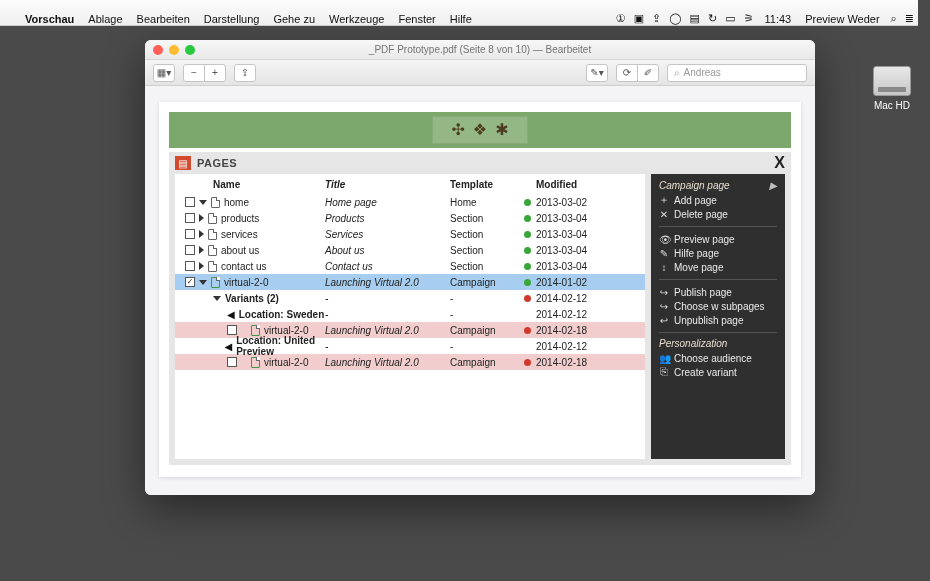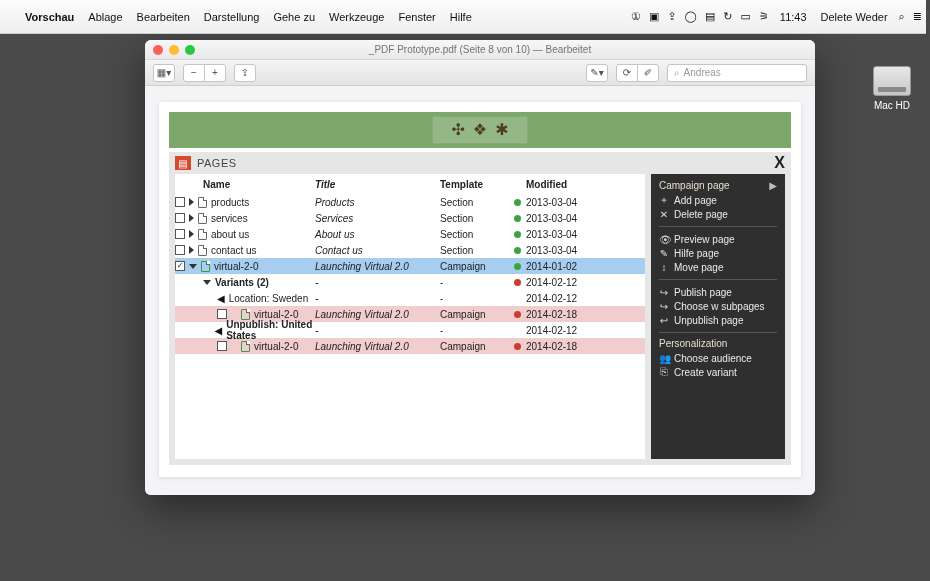--- a/index.html
+++ b/index.html
@@ -1,20 +1,20 @@
 <!DOCTYPE html>
 <html><head>
 <meta charset="utf-8">
 <style>
   * { box-sizing: border-box; margin: 0; padding: 0; }
   html, body { width: 930px; height: 581px; overflow: hidden; font-family: "Helvetica Neue", Arial, sans-serif; }
   body { background: #4a4a4a; }
 
   
-  .menubar { position: absolute; top: 0; left: 0; right: 4px; height: 34px; background: linear-gradient(#fcfcfc,#efefef); border-bottom: 1px solid #ccc; display: flex; align-items: center; font-size: 11px; color: #111; z-index: 100; }
+  .menubar { position: absolute; top: 0; left: 0; right: 12px; height: 26px; background: linear-gradient(#fcfcfc,#efefef); border-bottom: 1px solid #ccc; display: flex; align-items: flex-end; font-size: 11px; color: #111; z-index: 100; }
   .menubar .apple { width: 18px; text-align: center; font-size: 12px; }
   .menubar .menu-item { padding: 0 7px; cursor: default; }
   .menubar .menu-item.bold { font-weight: 600; }
   .menubar .spacer { flex: 1; }
   .menubar .status-icon { padding: 0 4px; font-size: 11px; }
   .menubar .clock { padding: 0 7px; }
   .menubar .user { padding: 0 7px; }
 
   
   .desktop-icon { position: absolute; right: 14px; top: 66px; width: 48px; text-align: center; color: #fff; font-size: 10px; z-index: 1; }
@@ -43,28 +43,28 @@
   .doc-area { flex: 1; background: #f4f4f7; padding: 16px 14px 18px; overflow: hidden; }
   .page { width: 100%; height: 100%; background: #fff; box-shadow: 0 1px 4px rgba(0,0,0,.12); padding: 10px 10px 12px; display: flex; flex-direction: column; }
 
   .green-band { height: 36px; background: #7da86c; display: flex; align-items: center; justify-content: center; gap: 8px; margin-bottom: 4px; }
   .green-band .slot { width: 96px; height: 28px; background: rgba(255,255,255,.18); border: 1px solid rgba(0,0,0,.08); display: flex; align-items: center; justify-content: center; gap: 8px; color: #4d3c1f; }
   .gicon { font-size: 16px; line-height: 1; }
 
   .panel { flex: 1; background: #e6e6e7; position: relative; display: flex; flex-direction: column; }
   .panel-head { height: 22px; display: flex; align-items: center; padding: 0 6px; color: #333; font-size: 11px; }
   .panel-head .pg-icon { width: 16px; height: 14px; background: #d34a2e; margin-right: 6px; display: flex; align-items: center; justify-content: center; color: #fff; font-size: 10px; }
-  .panel-head .pg-label { font-weight: 400; letter-spacing: .5px; color: #444; text-align: right; }
+  .panel-head .pg-label { font-weight: 700; letter-spacing: .5px; color: #444; text-align: right; }
   .panel-head .close-x { margin-left: auto; font-size: 16px; font-weight: 700; color: #222; cursor: default; }
 
   .panel-body { flex: 1; display: flex; gap: 6px; padding: 0 6px 6px; }
 
   
   .table { flex: 1; background: #fff; font-size: 10px; color: #222; overflow: hidden; position: relative; }
-  .row { display: flex; align-items: center; height: 16px; padding: 0 0; }
+  .row { display: flex; align-items: center; height: 16px; padding: 0 10px; }
   .row.header { font-weight: 700; height: 20px; }
   .row.sel { background: #a7cef0; }
   .row.pink { background: #f2cdcd; }
   .col-tree { width: 140px; display: flex; align-items: center; gap: 4px; }
   .col-title { width: 108px; font-style: italic; }
   .col-template { width: 68px; margin-left: 17px; }
   .col-status { width: 18px; text-align: center; }
   .col-modified { width: 72px; }
   .chk { width: 10px; height: 10px; border: 1px solid #555; background: #fff; display: inline-flex; align-items: center; justify-content: center; font-size: 8px; line-height: 1; }
   .tri { display: inline-block; width: 0; height: 0; }
@@ -73,21 +73,21 @@
   .doc { width: 9px; height: 11px; border: 1px solid #666; border-radius: 1px; position: relative; }
   .doc::after { content: ""; position: absolute; top: -1px; right: -1px; width: 3px; height: 3px; background: #fff; border-left: 1px solid #666; border-bottom: 1px solid #666; }
   .doc.green { border-color: #3a9a4a; }
   .flag { font-size: 10px; color: #111; }
   .status-dot { width: 7px; height: 7px; border-radius: 50%; display: inline-block; }
   .status-dot.green { background: #3aa63a; }
   .status-dot.red { background: #d03a2e; }
 
   
   .side { width: 134px; background: #2f2f2f; color: #eaeaea; font-size: 10px; padding: 6px 8px; }
-  .side .side-title { color: #e6decf; margin-bottom: 2px; display: flex; align-items: flex-start; }
+  .side .side-title { font-style: italic; color: #e6decf; margin-bottom: 2px; display: flex; align-items: flex-start; }
   .side .side-title .chev { margin-left: auto; color: #bdbdbd; font-size: 10px; }
   .side .side-item { display: flex; align-items: center; gap: 5px; height: 14px; }
   .side .sep { height: 1px; background: #555; margin: 5px 0; }
   .side .sicon { width: 10px; display: inline-block; text-align: center; color: #dcdcdc; font-size: 10px; }
 </style>
 </head>
 <body>
 
 <div class="menubar">
   <span class="apple"></span>
@@ -102,21 +102,21 @@
   <span class="spacer"></span>
   <span class="status-icon">①</span>
   <span class="status-icon">▣</span>
   <span class="status-icon">⇪</span>
   <span class="status-icon">◯</span>
   <span class="status-icon">▤</span>
   <span class="status-icon">↻</span>
   <span class="status-icon">▭</span>
   <span class="status-icon">⚞</span>
   <span class="clock">11:43</span>
-  <span class="user">Delete Weder</span>
+  <span class="user">Preview Weder</span>
   <span class="status-icon">⌕</span>
   <span class="status-icon">≣</span>
 </div>
 
 <div class="desktop-icon">
   <div class="disk"></div>
   <div>Mac HD</div>
 </div>
 
 <div class="window">
@@ -172,20 +172,32 @@
               <span class="col-tree" style="padding-left:28px;">Name</span>
               <span class="col-title">Title</span>
               <span class="col-template">Template</span>
               <span class="col-status"></span>
               <span class="col-modified">Modified</span>
             </div>
             <div id="rows">
                 <div class="row">
                   <span class="col-tree" style="padding-left: 0px;">
                     <span class="chk"></span>
+                    <span class="tri down"></span>
+                    <span class="doc"></span>
+                    <span>home</span>
+                  </span>
+                  <span class="col-title">Home page</span>
+                  <span class="col-template">Home</span>
+                  <span class="col-status"><span class="status-dot green"></span></span>
+                  <span class="col-modified">2013-03-02</span>
+                </div>
+                <div class="row">
+                  <span class="col-tree" style="padding-left: 0px;">
+                    <span class="chk"></span>
                     <span class="tri right"></span>
                     <span class="doc"></span>
                     <span>products</span>
                   </span>
                   <span class="col-title">Products</span>
                   <span class="col-template">Section</span>
                   <span class="col-status"><span class="status-dot green"></span></span>
                   <span class="col-modified">2013-03-04</span>
                 </div>
                 <div class="row">
@@ -244,21 +256,21 @@
                   </span>
                   <span class="col-title">-</span>
                   <span class="col-template">-</span>
                   <span class="col-status"><span class="status-dot red"></span></span>
                   <span class="col-modified">2014-02-12</span>
                 </div>
                 <div class="row">
                   <span class="col-tree" style="padding-left: 28px;">
                     <span style="width: 10px;"></span>
                     <span class="flag">◀</span>
-                    <span style="font-weight: 400;">Location: Sweden</span>
+                    <span style="font-weight: 700;">Location: Sweden</span>
                   </span>
                   <span class="col-title">-</span>
                   <span class="col-template">-</span>
                   <span class="col-status"></span>
                   <span class="col-modified">2014-02-12</span>
                 </div>
                 <div class="row pink">
                   <span class="col-tree" style="padding-left: 42px;">
                     <span class="chk"></span>
                     <span style="width: 6px;"></span>
@@ -267,21 +279,21 @@
                   </span>
                   <span class="col-title">Launching Virtual 2.0</span>
                   <span class="col-template">Campaign</span>
                   <span class="col-status"><span class="status-dot red"></span></span>
                   <span class="col-modified">2014-02-18</span>
                 </div>
                 <div class="row">
                   <span class="col-tree" style="padding-left: 28px;">
                     <span style="width: 10px;"></span>
                     <span class="flag">◀</span>
-                    <span style="font-weight: 700;">Unpublish: United States</span>
+                    <span style="font-weight: 700;">Location: United Preview</span>
                   </span>
                   <span class="col-title">-</span>
                   <span class="col-template">-</span>
                   <span class="col-status"></span>
                   <span class="col-modified">2014-02-12</span>
                 </div>
                 <div class="row pink">
                   <span class="col-tree" style="padding-left: 42px;">
                     <span class="chk"></span>
                     <span style="width: 6px;"></span>

